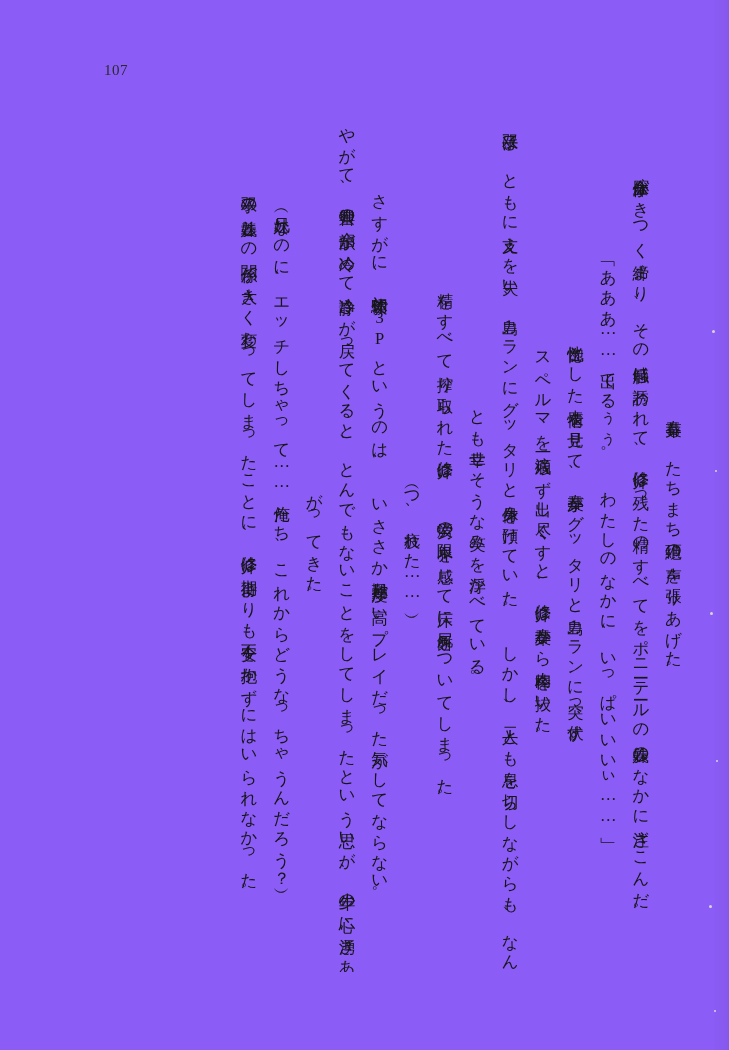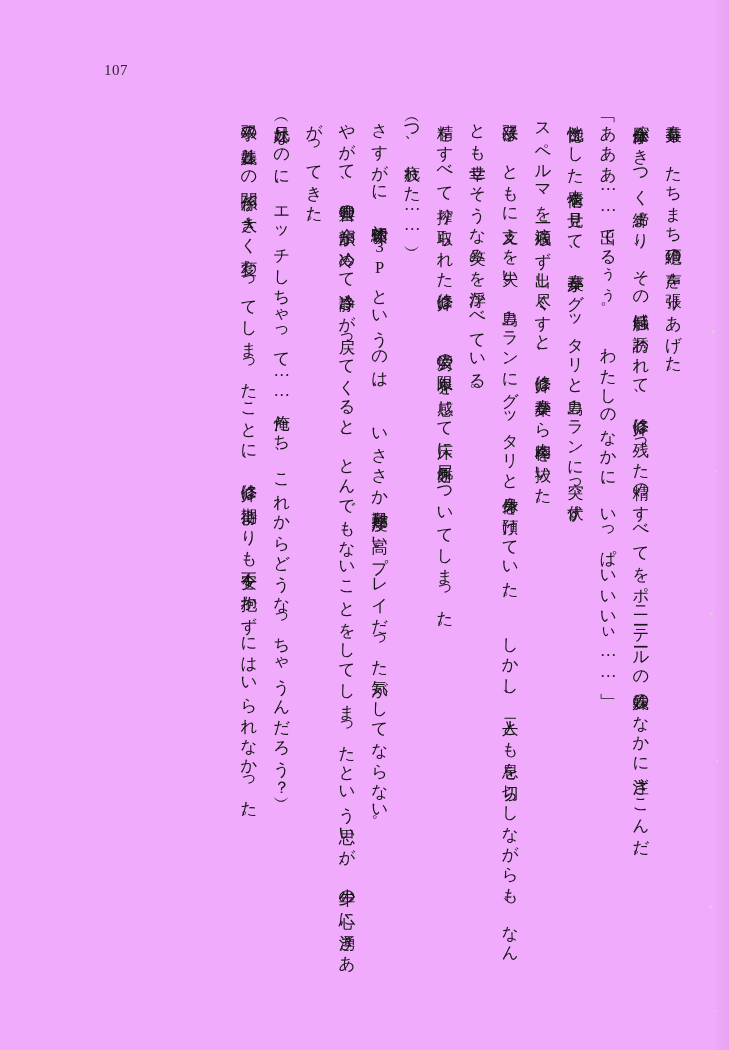--- a/index.html
+++ b/index.html
@@ -11,21 +11,22 @@
     width: 729px;
     height: 1050px;
     overflow: hidden;
     font-family: "Liberation Serif", "DejaVu Serif", serif;
     color: #1a1a1a;
     position: relative;
   }
   .page {
     position: absolute;
     inset: 0;
-    background: #f0abfc;
+    background: #8b5cf6;
+    text-align: center;
   }
   
   .page-edge {
     position: absolute;
     top: 0;
     right: 0;
     width: 16px;
     height: 100%;
     background: linear-gradient(to right, rgba(0,0,0,0.0), rgba(0,0,0,0.045));
     pointer-events: none;

